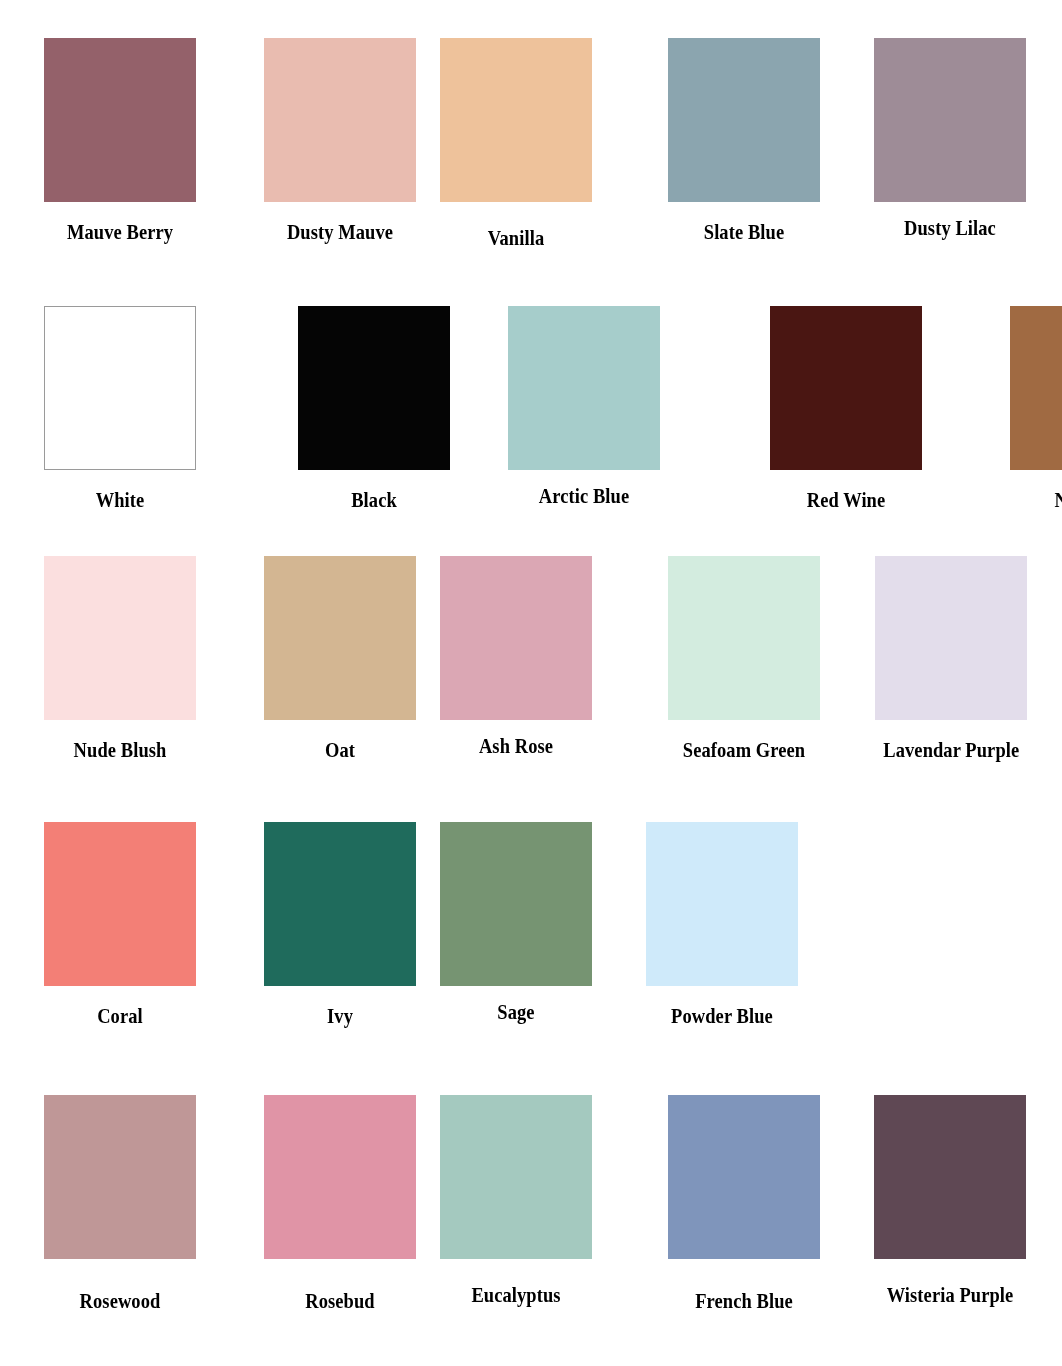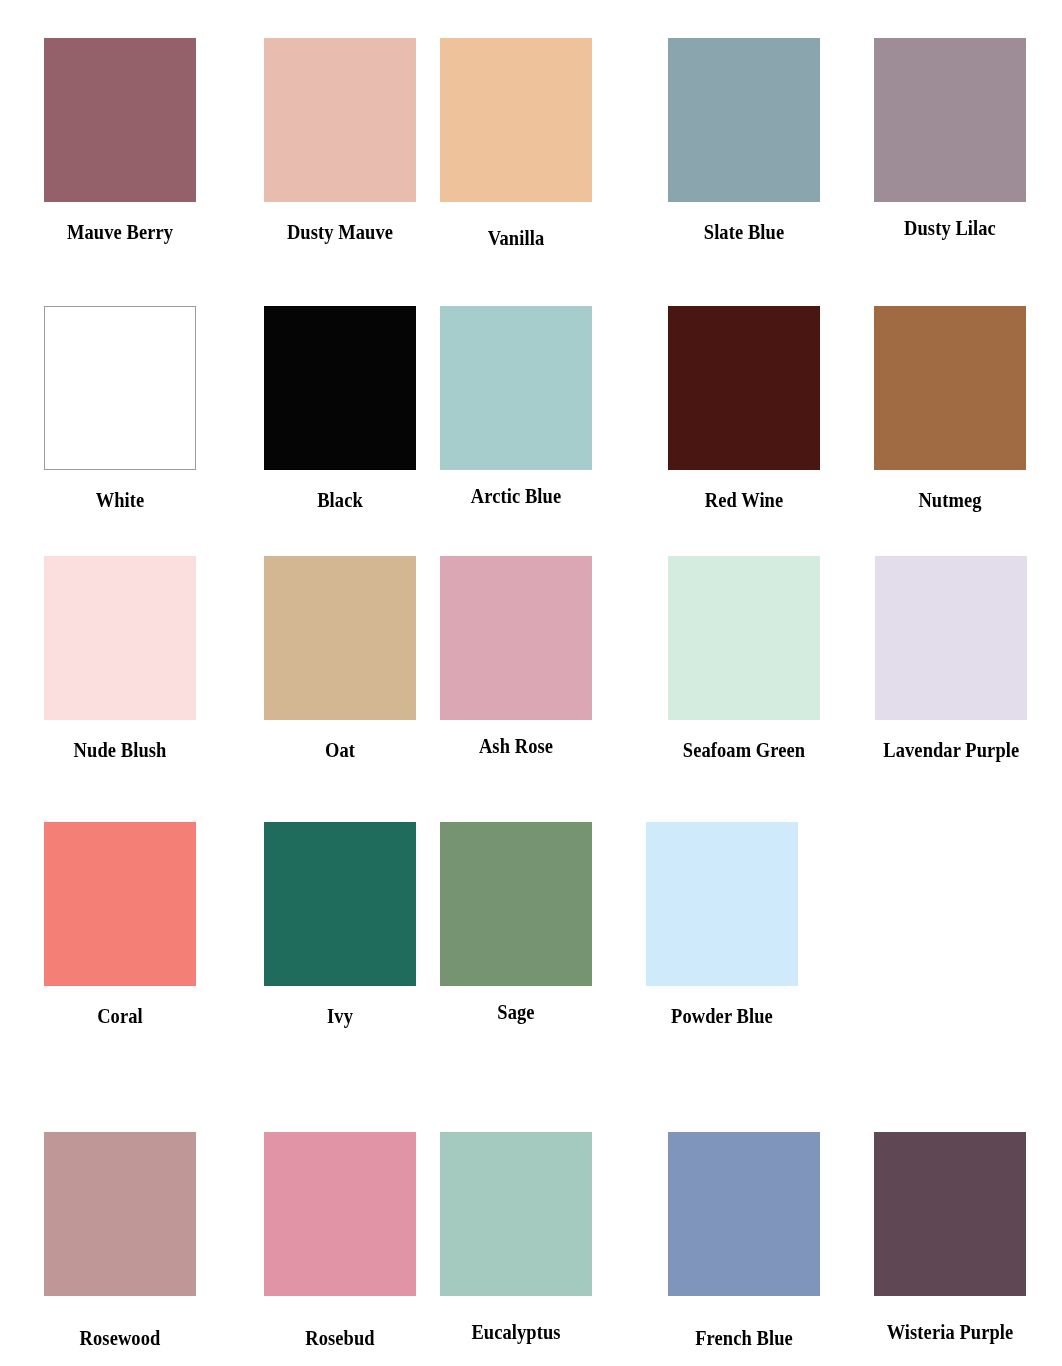--- a/index.html
+++ b/index.html
@@ -62,24 +62,24 @@
     font-size: 21px;
     line-height: 24px;
     letter-spacing: 0.1px;
     white-space: nowrap;
     transform: scaleX(0.88);
     transform-origin: center top;
   }
 
   
   .row-0 { top: 38px; }
-  .row-1 { top: 306px; }
+  .row-1 { top: 306px; gap: 34px; }
   .row-2 { top: 556px; }
   .row-3 { top: 822px; }
-  .row-4 { top: 1132px; }
+  .row-4 { top: 1095px; }
 
   
   .col-0 { margin-left: 44px; }
   .col-1 { margin-left: 56px; padding-left: 12px; }
   .col-2 { margin-left: 24px; }
   .col-3 { margin-left: 76px; }
   .col-4 { margin-left: 54px; }
 
   
   .gap-sm  .swatch-label { margin-top: 14px; }

